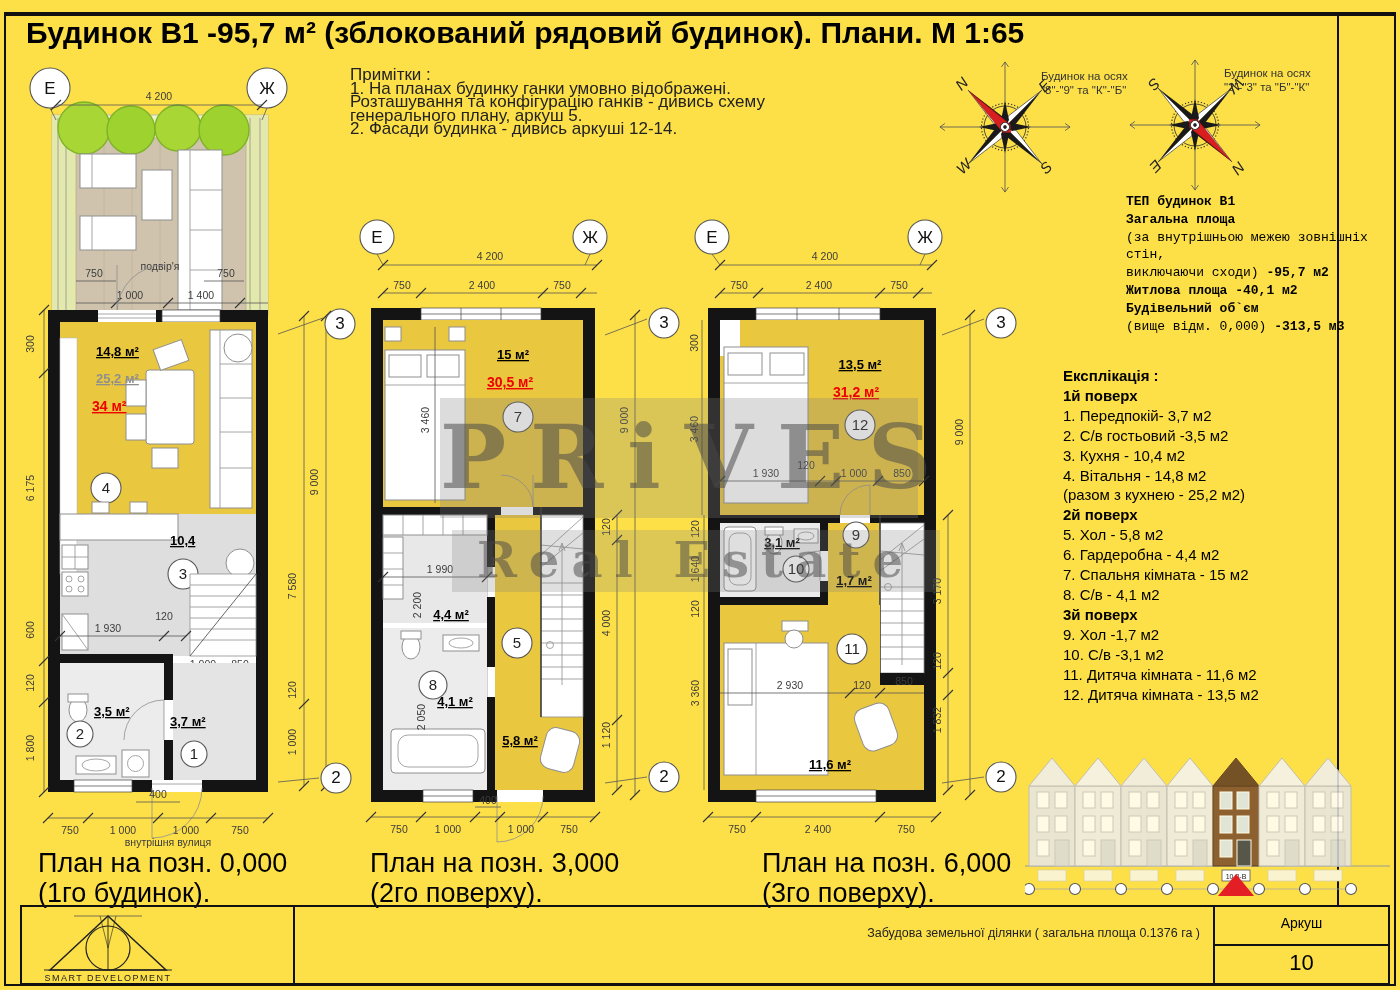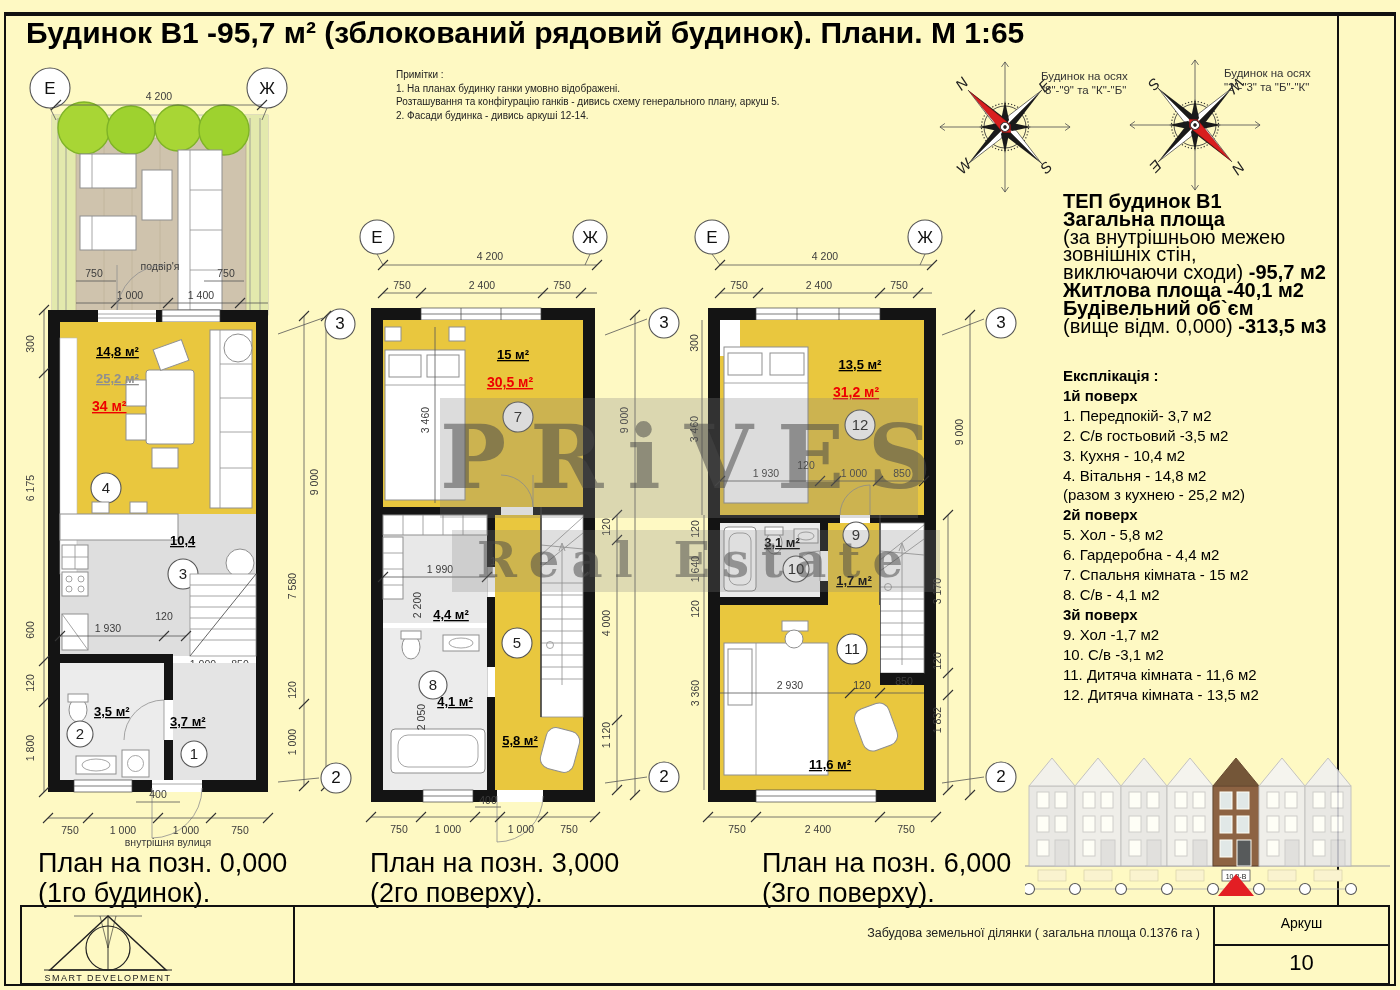--- a/index.html
+++ b/index.html
@@ -1,23 +1,23 @@
 <!DOCTYPE html>
 <html><head>
 <meta charset="utf-8">
 <style>
 html,body{margin:0;padding:0;background:#fff;}
-#sheet{position:relative;width:1400px;height:990px;background:#fef9c3;font-family:"Liberation Sans",sans-serif;overflow:hidden;}
+#sheet{position:relative;width:1400px;height:990px;background:#fde047;font-family:"Liberation Sans",sans-serif;overflow:hidden;}
 .abs{position:absolute;}
 #frame{position:absolute;left:4px;top:12px;right:4px;bottom:4px;border:2px solid #111;border-top-width:4px;}
 #vline{position:absolute;left:1337px;top:14px;height:891px;width:0;border-left:2px solid #111;}
 .sheet-title{left:26px;top:16px;font-size:30px;font-weight:bold;color:#000;white-space:nowrap;}
-.notes{left:350px;top:68px;width:420px;font-size:10px;line-height:13.5px;color:#222;margin-left:46px;}
+.notes{left:350px;top:68px;width:420px;font-size:17px;line-height:13.5px;color:#222;}
 .complabel{font-size:11.5px;line-height:14px;color:#333;}
-.panel{left:1063px;top:193px;width:272px;font-size:20px;line-height:17.8px;color:#000;}
+.panel{left:1126px;top:193px;width:272px;font-size:13px;line-height:17.8px;color:#000;font-family:Liberation Mono, monospace;}
 .panel2{left:1063px;top:366px;width:274px;font-size:15px;line-height:19.9px;color:#000;}
 .b{font-weight:bold;}
 .plancap{font-size:27px;font-weight:normal;line-height:30px;color:#000;white-space:nowrap;}
 #wm1{left:440px;top:398px;width:478px;height:120px;background:rgba(128,128,128,0.28);z-index:5;text-align:center;}
 #wm1 .wmt{font-family:"DejaVu Serif",serif;font-weight:bold;font-size:88px;line-height:118px;color:rgba(70,70,70,0.52);letter-spacing:24px;}
 #wm2{left:452px;top:530px;width:488px;height:62px;background:rgba(128,128,128,0.25);z-index:5;text-align:center;}
 #wm2 .wmt{font-family:"DejaVu Serif",serif;font-weight:bold;font-size:48px;line-height:60px;color:rgba(70,70,70,0.5);letter-spacing:12px;}
 svg{font-family:"Liberation Sans",sans-serif;}
 .dim{font-size:10.5px;fill:#3c3c3c;text-anchor:middle;}
 .rm{font-size:13px;font-weight:bold;fill:#000;text-decoration:underline;}

